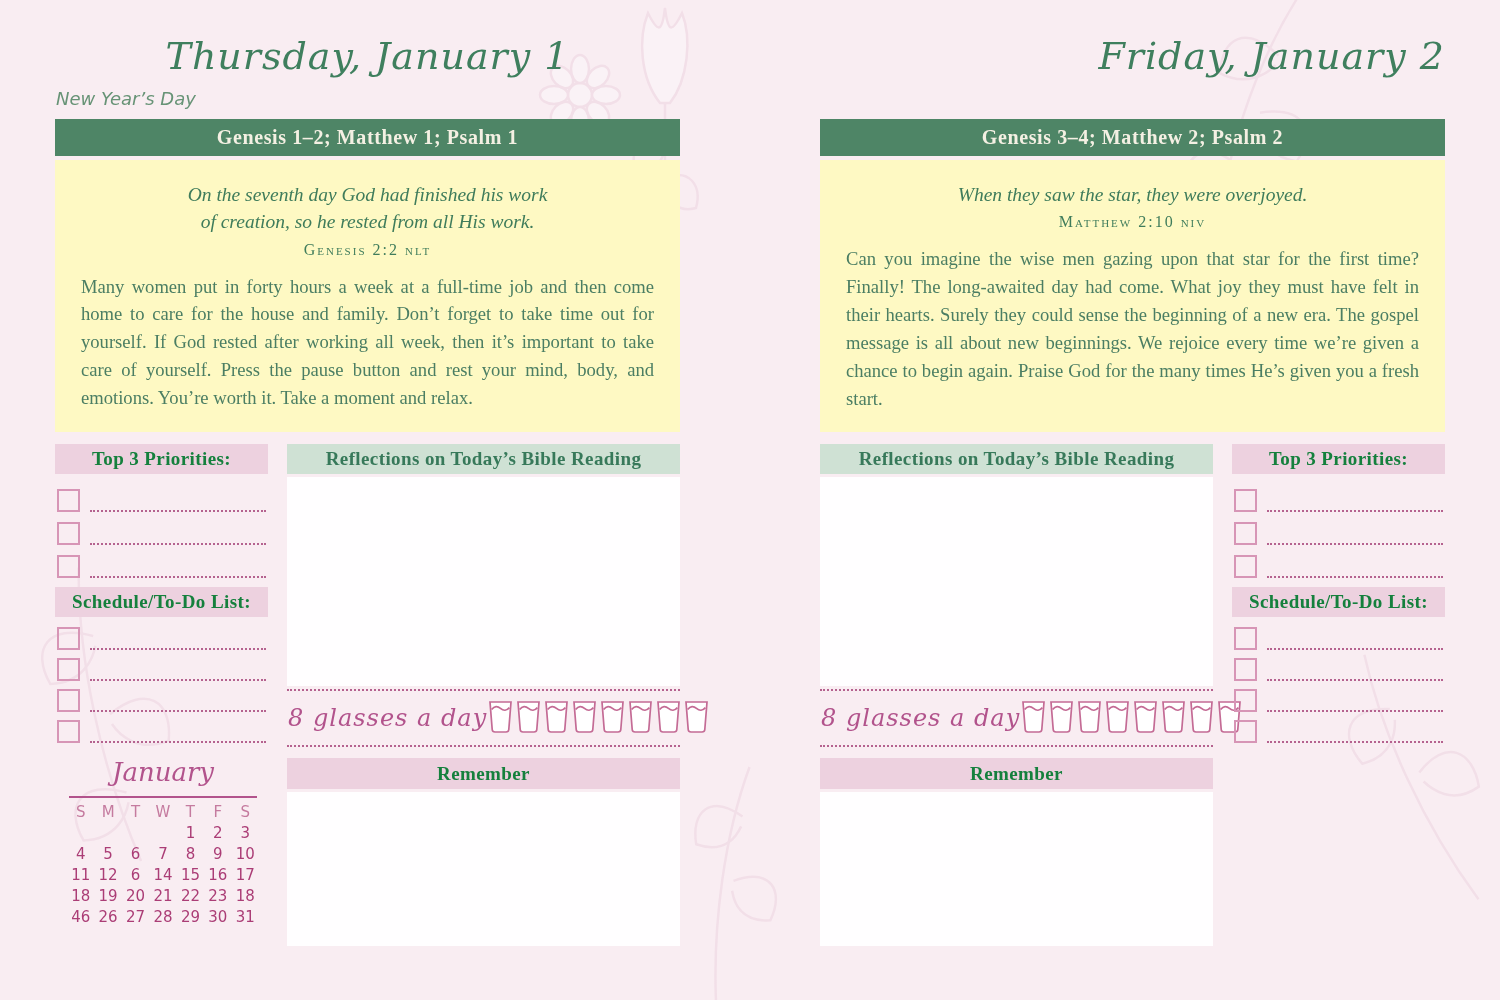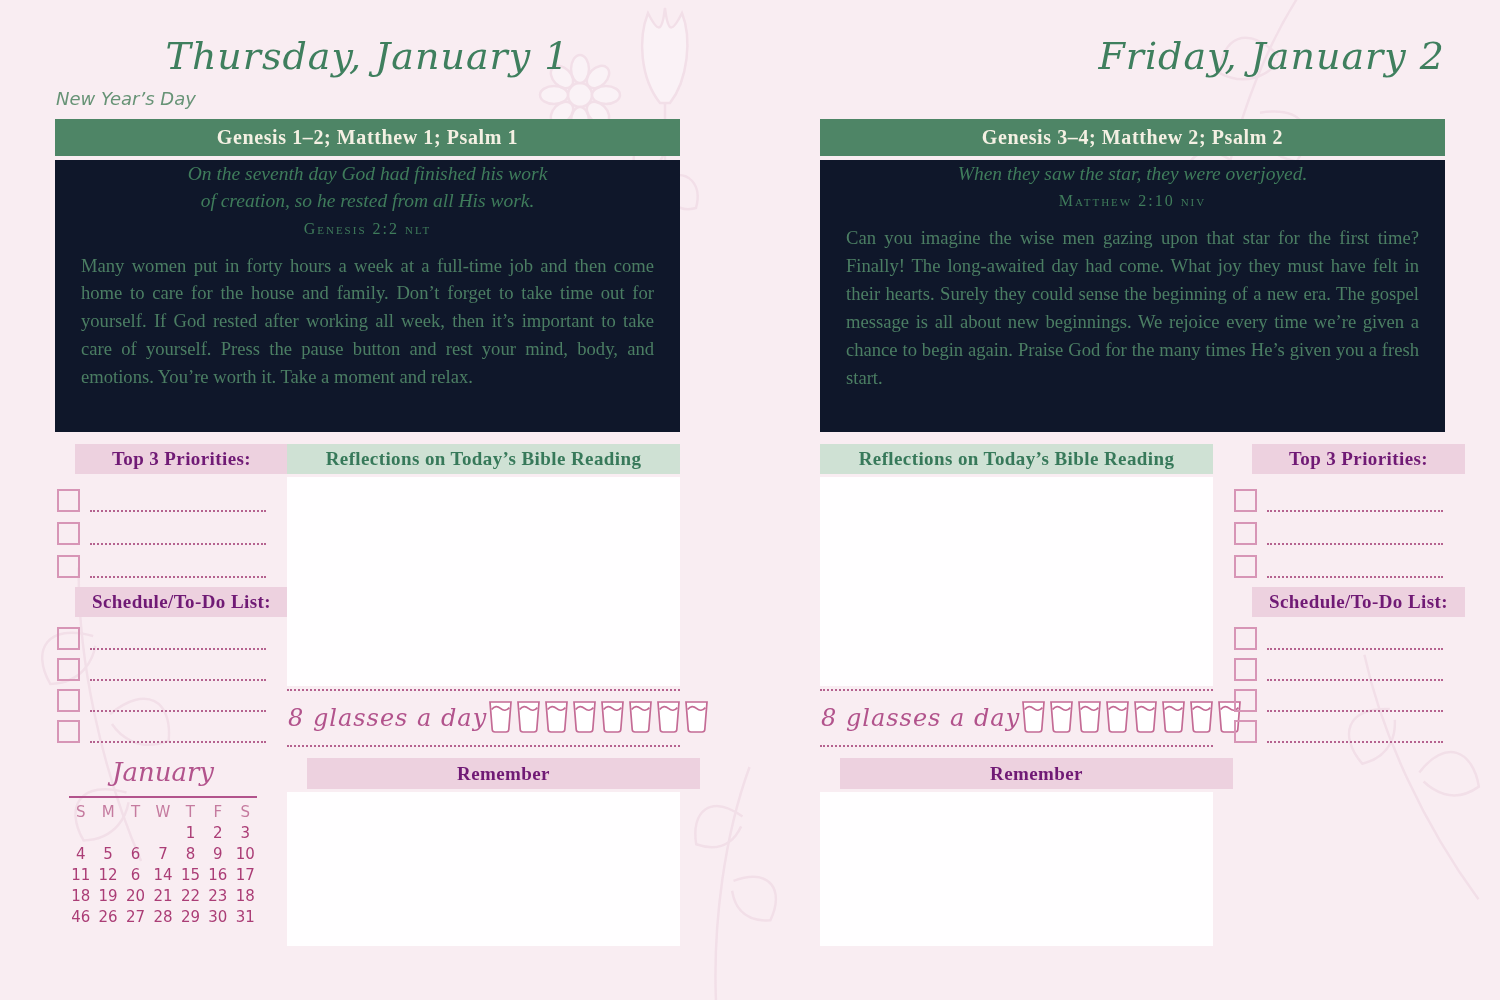--- a/index.html
+++ b/index.html
@@ -9,33 +9,33 @@
   .page{position:absolute;top:0;width:625px;height:1000px;z-index:1;}
   .page-left{left:55px;}
   .page-right{left:820px;}
 
   .date-title{position:absolute;top:34px;width:100%;font-family:"DejaVu Serif",serif;font-style:italic;font-weight:500;font-size:38px;color:#3f7f5e;letter-spacing:1px;}
   .page-left .date-title{text-align:center;}
   .page-right .date-title{text-align:right;}
   .holiday{position:absolute;top:88px;left:1px;font-family:"DejaVu Sans",sans-serif;font-style:italic;font-size:18px;color:#679376;}
 
   .green-banner{position:absolute;top:119px;left:0;width:100%;height:37px;background:#4e8566;color:#f4f0e3;font-weight:bold;font-size:20px;letter-spacing:.6px;text-align:center;line-height:37px;}
-  .white-panel{position:absolute;top:160px;left:0;width:100%;height:272px;background:#0f172a;box-sizing:border-box;}
+  .white-panel{position:absolute;top:160px;left:0;width:100%;height:272px;background:#fef9c3;box-sizing:border-box;padding-top:21px;}
   .verse{white-space:pre-line;text-align:center;font-style:italic;font-size:19.5px;line-height:1.4;color:#3f7c5b;}
   .verse-ref{margin-top:5px;text-align:center;font-variant:small-caps;letter-spacing:2px;font-size:16px;color:#3f7c5b;}
   .devotional{margin:14px 26px 0;font-size:18.6px;line-height:1.5;color:#4b7e63;text-align:justify;}
 
   .col{position:absolute;top:0;height:1000px;}
   .col-small{width:213px;}
   .col-large{width:393px;}
   .page-left .col-small{left:0;} .page-left .col-large{left:232px;}
   .page-right .col-large{left:0;} .page-right .col-small{left:412px;}
 
   .pink-banner,.lite-green-banner{position:absolute;left:0;width:100%;height:30px;line-height:30px;text-align:center;font-weight:bold;font-size:19px;letter-spacing:.4px;}
-  .pink-banner{background:#edd1df;color:#701a75;margin-left:20px;}
+  .pink-banner{background:#edd1df;color:#15803d;}
   .lite-green-banner{background:#cfe1d4;color:#37795a;}
   .b-top{top:444px;}
   .b-schedule{top:587px;}
   .b-remember{top:758px;height:31px;line-height:31px;}
 
   .check-row{position:absolute;left:2px;right:2px;height:24px;display:flex;align-items:flex-end;gap:10px;}
   .checkbox{width:19px;height:19px;border:2px solid #d795b6;flex:0 0 auto;background:transparent;}
   .dotline{flex:1;height:100%;border-bottom:2px dotted #b5628f;}
   .p-row-0{top:488px;} .p-row-1{top:521px;} .p-row-2{top:554px;}
   .s-row-0{top:626px;} .s-row-1{top:657px;} .s-row-2{top:688px;} .s-row-3{top:719px;}

